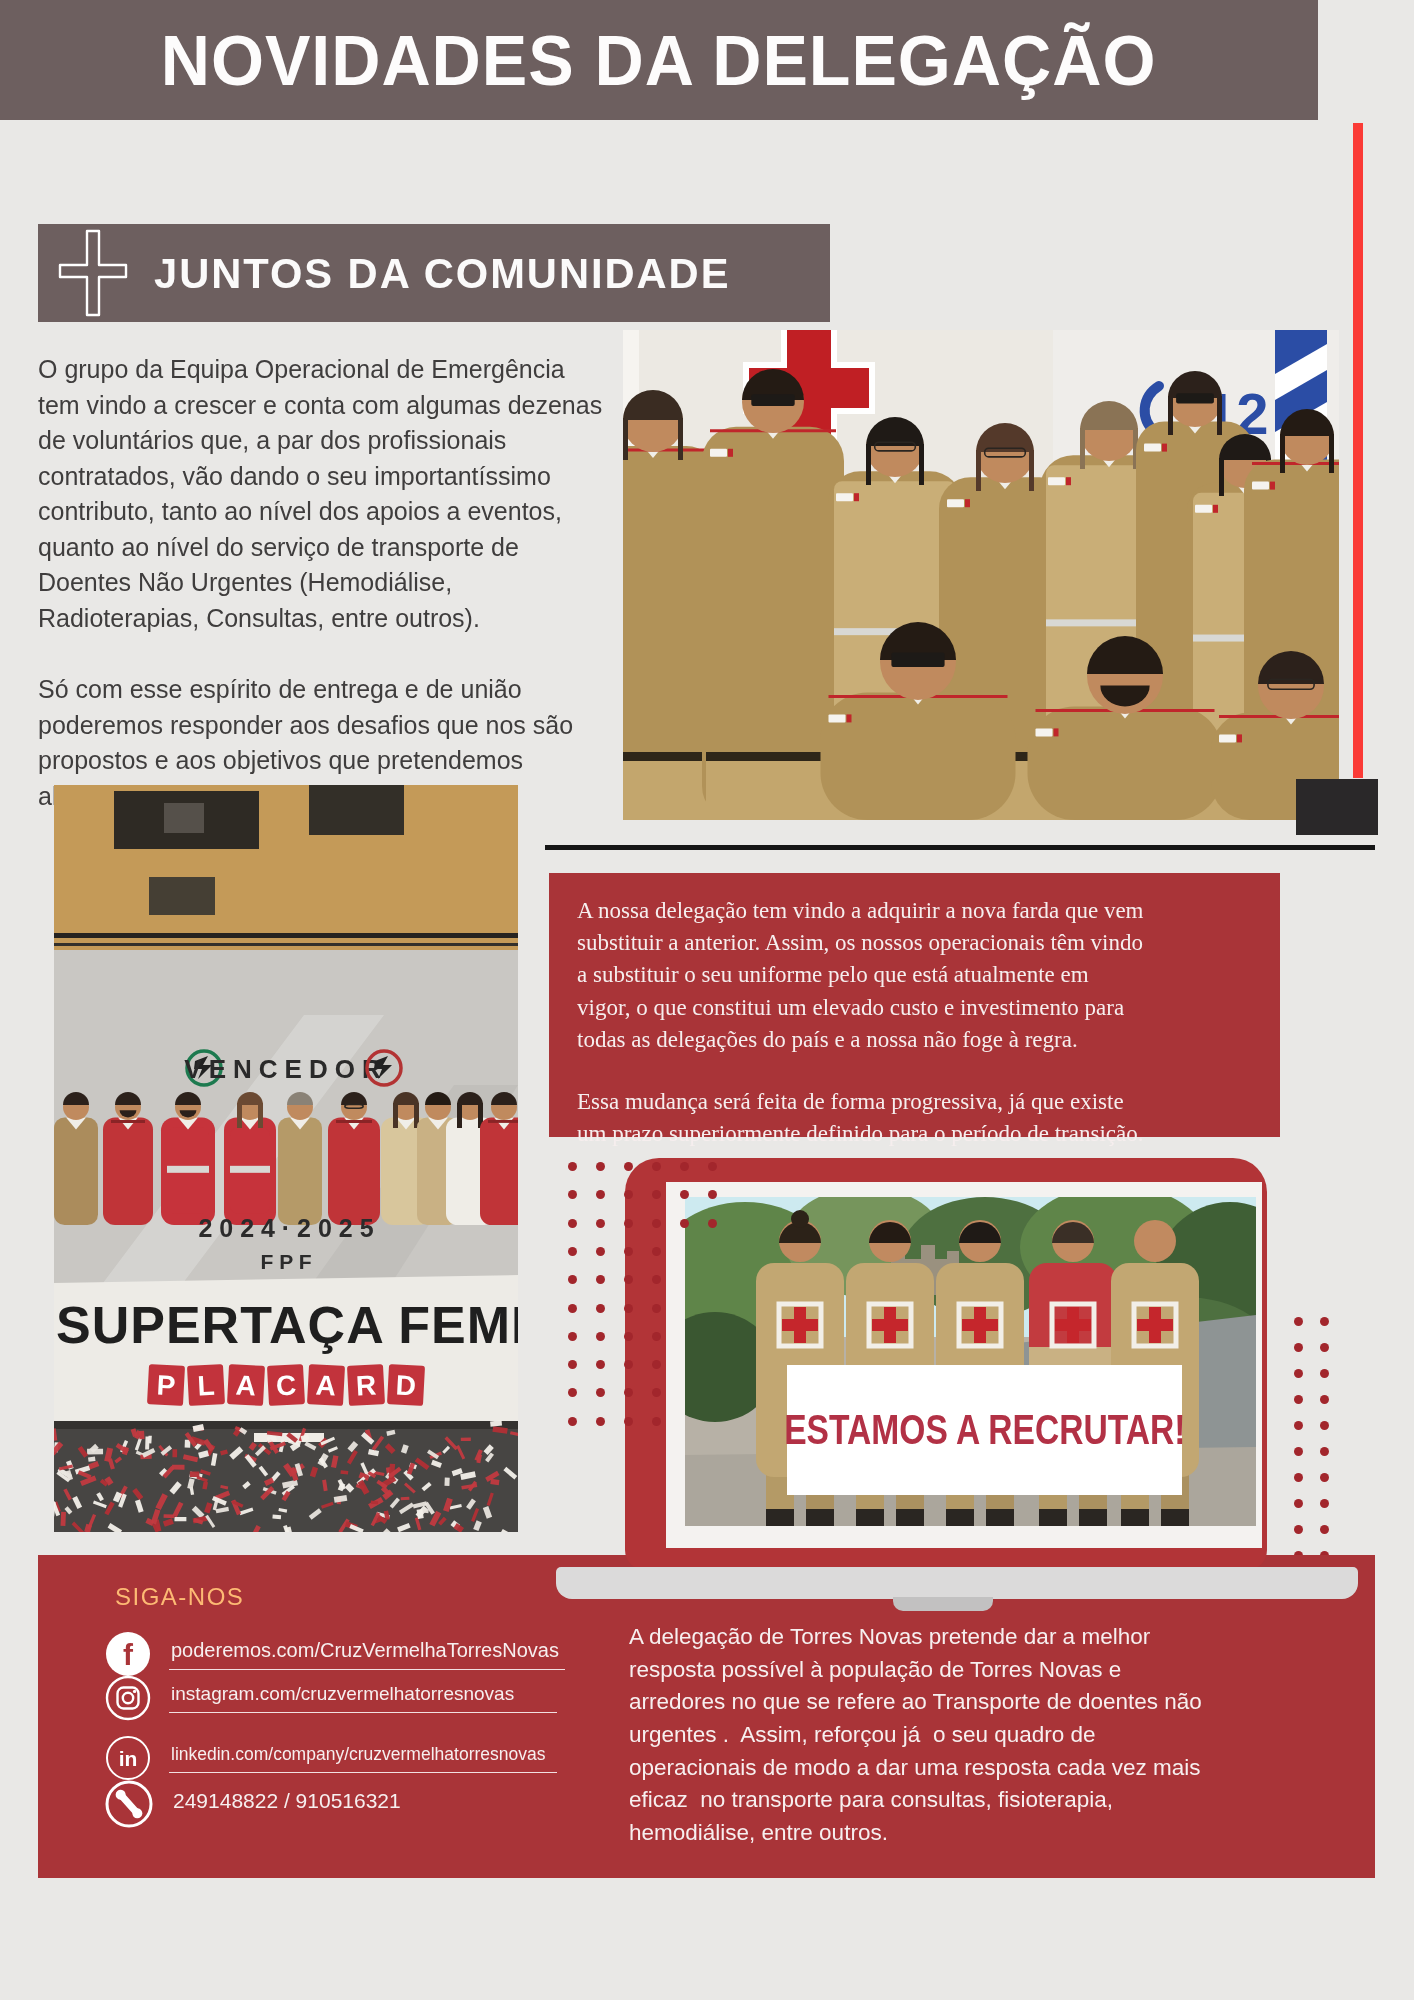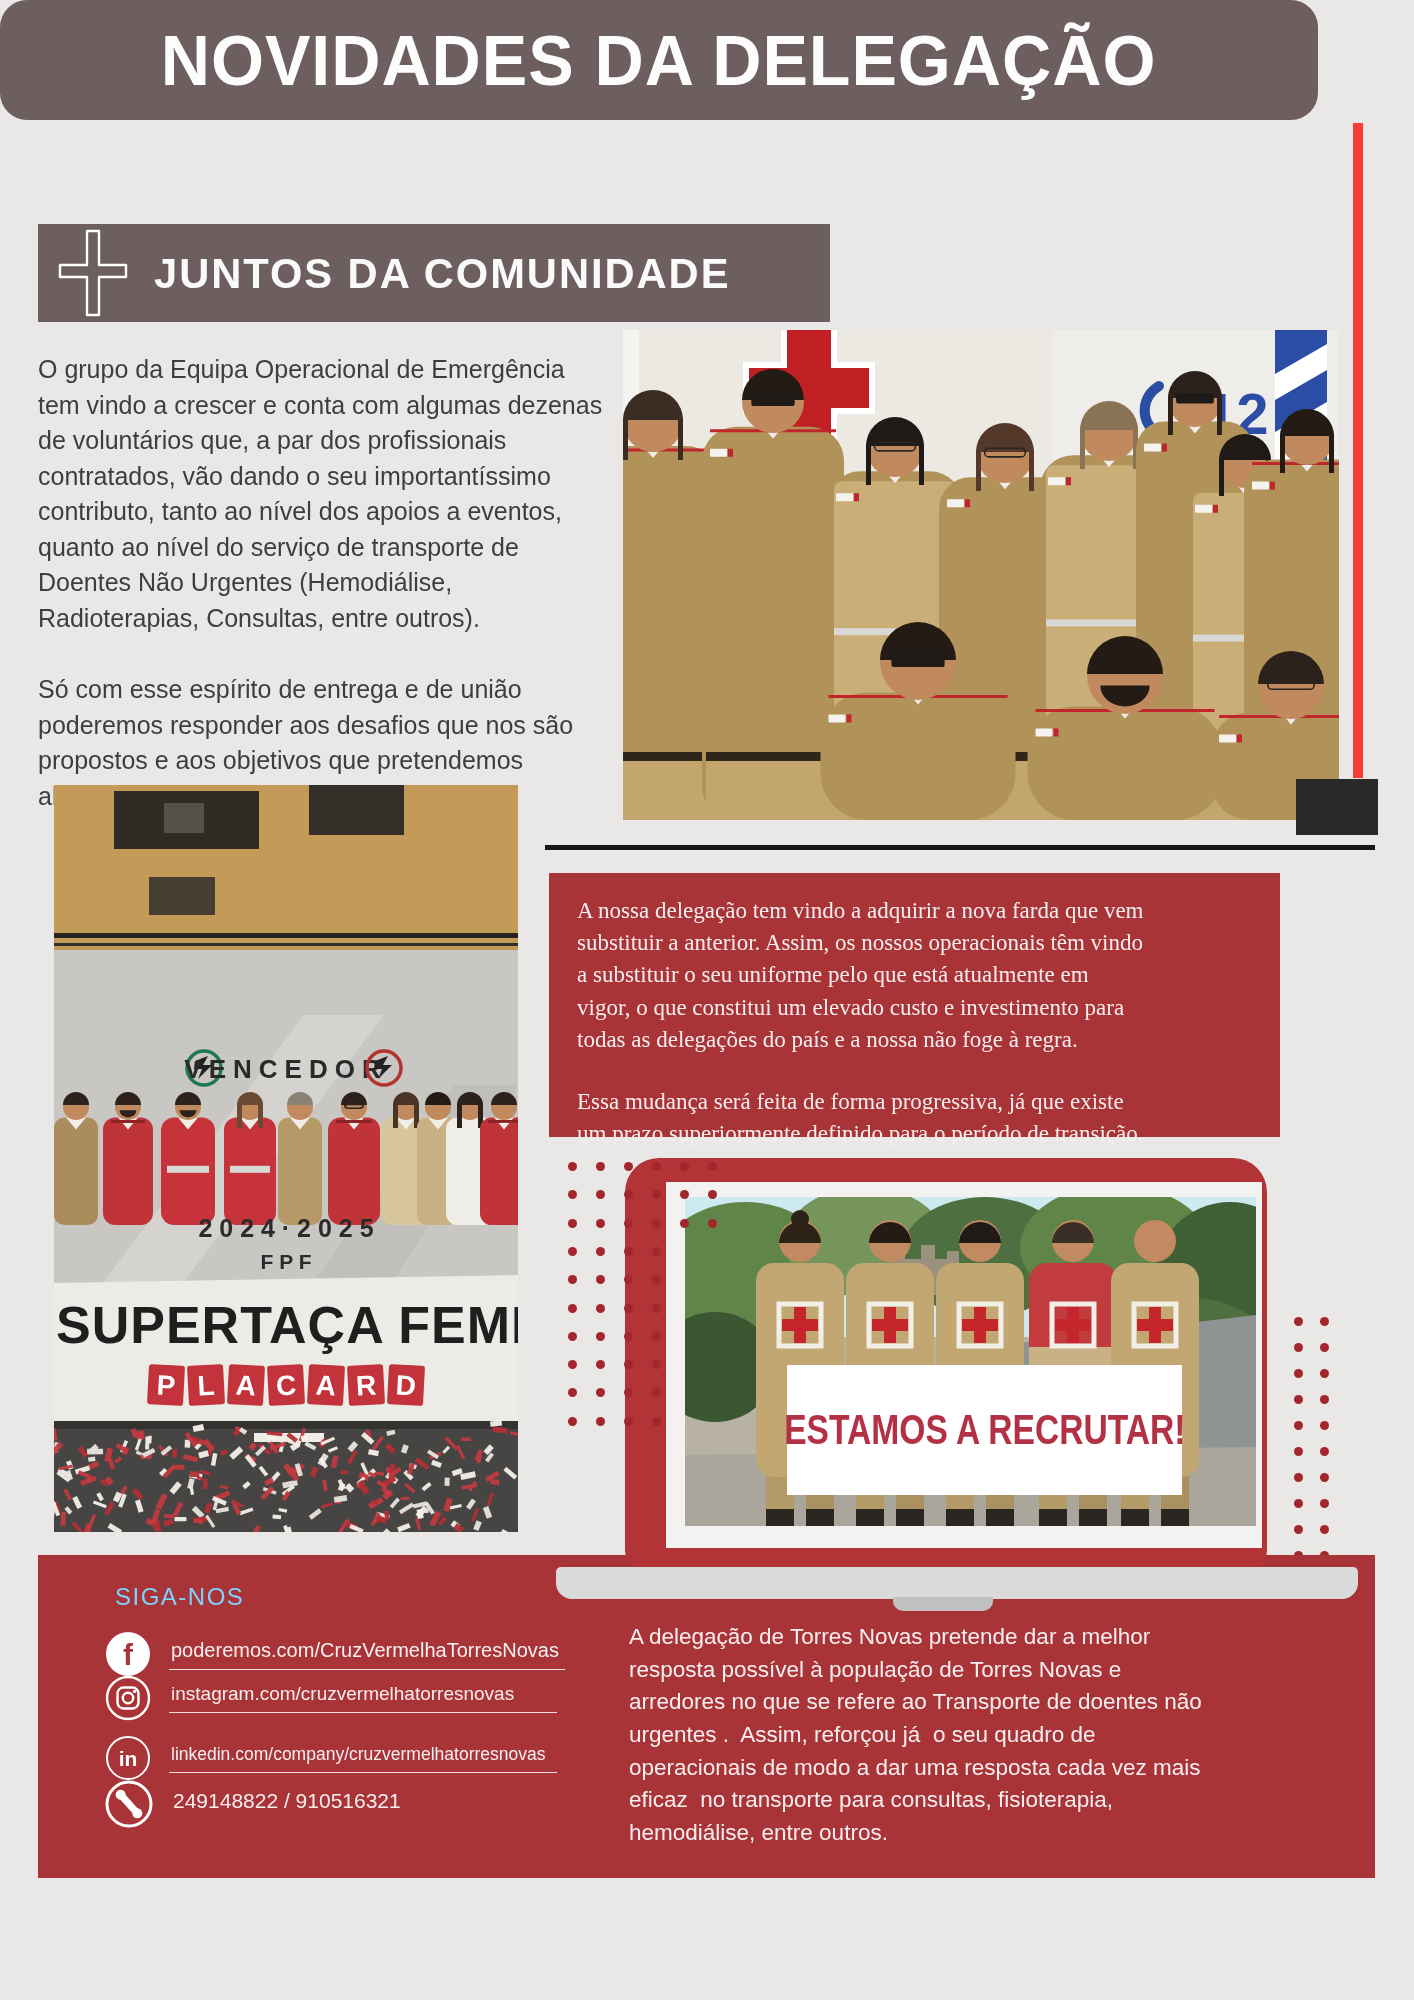--- a/index.html
+++ b/index.html
@@ -7,21 +7,21 @@
     --accent-red:#fb3b36; --dot-red:#a2262c; --text-dark:#3f3d3d;
     --separator:#161616; --dark-square:#2a2829; --recruit-red:#b23145; --blue112:#2b4da5;
   }
   html,body{margin:0;padding:0;background:#cfcfcf;}
   #canvas{position:relative;width:1414px;height:2000px;margin:0 auto;background:var(--bg);
           overflow:hidden;font-family:"Liberation Sans",sans-serif;}
   .abs{position:absolute;}
 
   
   .header-banner{left:0;top:60;width:1318px;height:120px;background:var(--brown);
-                 display:flex;align-items:center;justify-content:center;z-index:1;border-radius:27px;}
+                 display:flex;align-items:center;justify-content:center;z-index:1;}
   .header-banner h1{margin:0;color:#fdfcfc;font-size:71px;font-weight:bold;letter-spacing:1px;
                     transform:scaleX(.96);white-space:nowrap;}
   .accent-line{left:1353px;top:123px;width:10px;height:655px;background:var(--accent-red);z-index:1;}
 
   
   .section-banner{left:38px;top:224px;width:792px;height:98px;background:var(--brown);
                   display:flex;align-items:center;z-index:2;}
   .section-banner .plus{margin-left:20px;}
   .section-title{color:#fbfafa;font-size:43px;font-weight:bold;letter-spacing:2px;
                  margin-left:26px;transform:scaleX(.97);transform-origin:left;white-space:nowrap;}
@@ -56,21 +56,21 @@
                   display:flex;align-items:center;justify-content:center;}
   .recruit-banner span{color:var(--recruit-red);font-size:42px;font-weight:bold;white-space:nowrap;
                        transform:scaleX(.8);letter-spacing:0;}
   .laptop-base{left:556px;top:1567px;width:802px;height:32px;background:#dbdada;
                border-radius:5px 5px 16px 16px;z-index:8;}
   .laptop-notch{position:absolute;left:337px;top:30px;width:100px;height:14px;background:#c2c1c1;
                 border-radius:0 0 10px 10px;}
 
   
   .footer{left:38px;top:1555px;width:1337px;height:323px;background:var(--red);z-index:3;color:#fff;}
-  .footer-follow{position:absolute;left:77px;top:28px;font-size:24px;letter-spacing:1.5px;color:#7dd3fc;}
+  .footer-follow{position:absolute;left:77px;top:28px;font-size:24px;letter-spacing:1.5px;color:#fdba74;}
   .soc-row{position:absolute;left:67px;display:flex;align-items:center;gap:18px;cursor:pointer;}
   .soc-label{color:#f7efef;border-bottom:1.6px solid rgba(255,255,255,.85);padding:0 6px 7px 2px;min-width:380px;}
   .soc-label.nolink{border-bottom:none;min-width:0;}
   .footer-par{position:absolute;left:591px;top:66px;width:690px;font-size:22.5px;line-height:1.45;
               color:#f7efef;white-space:pre-wrap;}
 
   svg text{font-family:"Liberation Sans",sans-serif;}
 </style>
 </head>
 <body>

